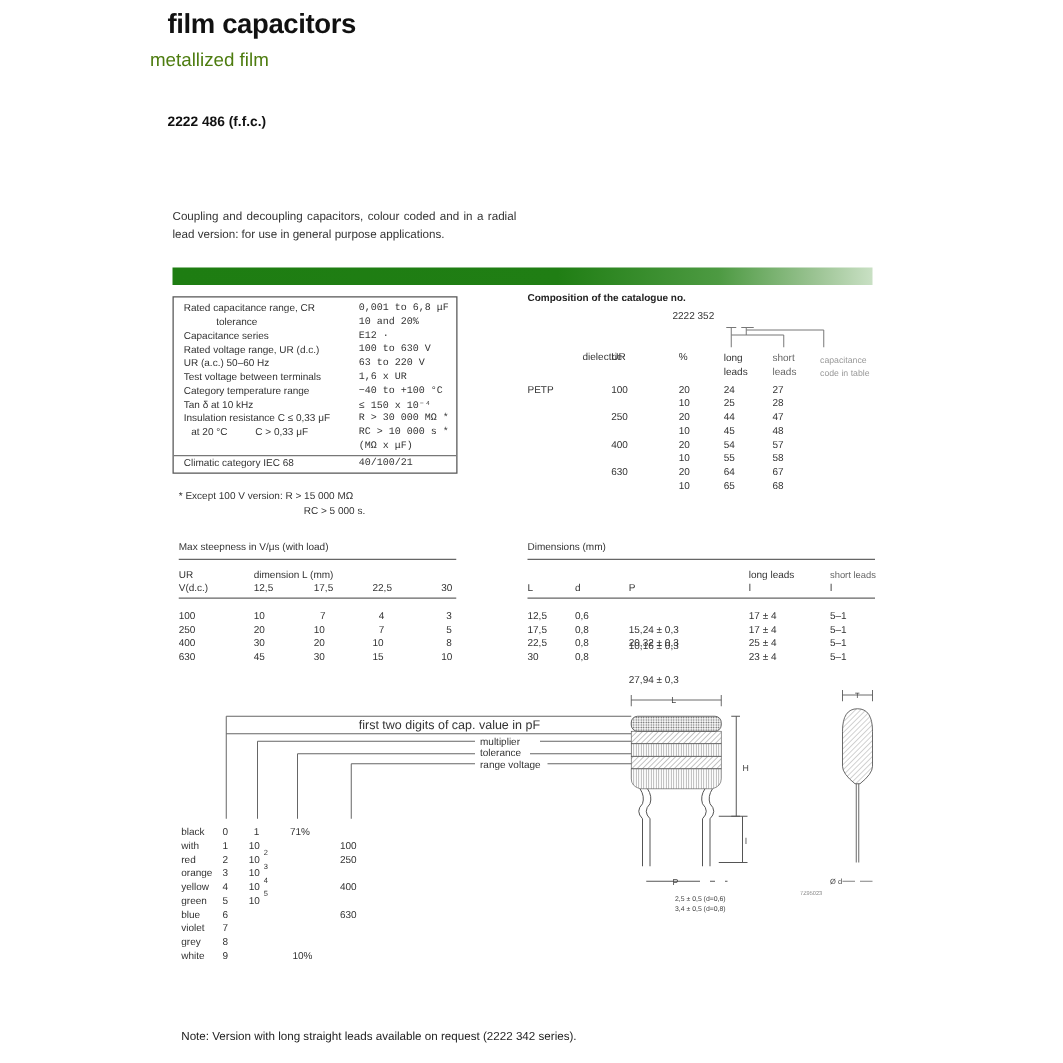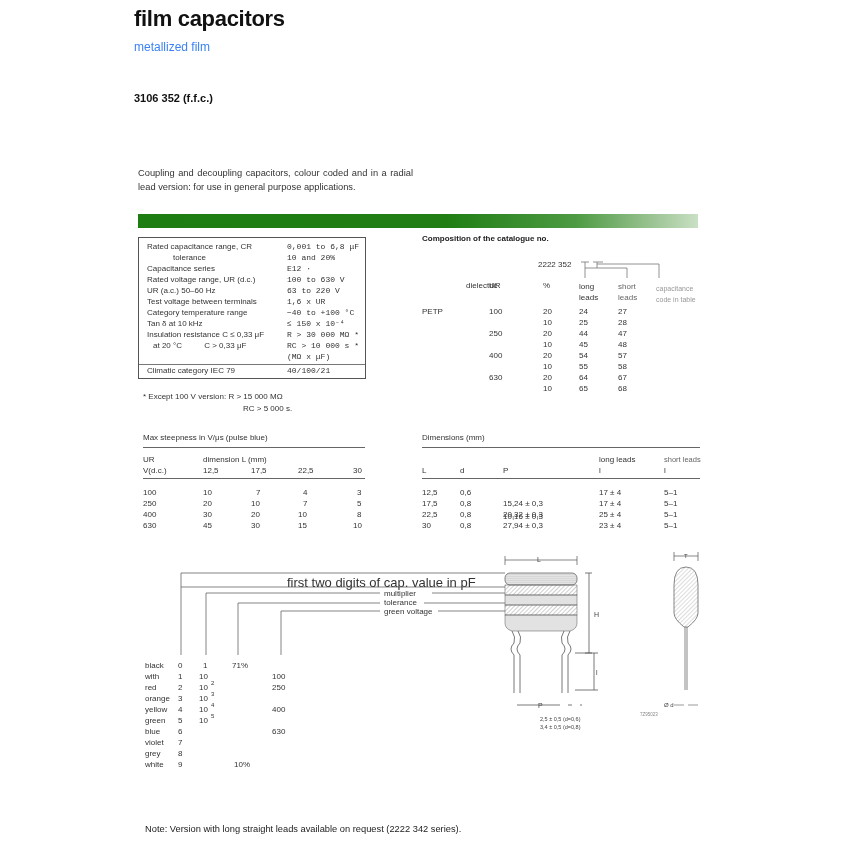--- a/index.html
+++ b/index.html
@@ -1,20 +1,20 @@
 <!DOCTYPE html>
 <html><head>
 <meta charset="utf-8">
 <style>
   html, body { margin:0; padding:0; }
   body { width:850px; height:850px; background:#ffffff; position:relative; overflow:hidden;
          font-family:"Liberation Sans", sans-serif; color:#2a2a2a; }
   .abs { position:absolute; }
   .title { left:134px; top:6px; font-size:22px; font-weight:bold; color:#111; letter-spacing:-0.3px; }
-  .subtitle { left:134px; top:40px; font-size:12px; color:#3b82f6; }
+  .subtitle { left:120px; top:40px; font-size:15px; color:#4d7c0f; }
   .code { left:134px; top:92px; font-size:11px; font-weight:bold; color:#111; }
   .intro { left:138px; top:166px; width:275px; font-size:9.3px; line-height:14px; color:#333; text-align:justify; }
   .greenbar { left:138px; top:214px; width:560px; height:14px;
     background:linear-gradient(90deg,#1e7d12 0%,#207e14 55%,#4d9a42 78%,#9cc494 92%,#c9e0c4 100%); }
   .spec-box { left:138px; top:237px; width:226px; height:140px; border:1px solid #555; font-size:8px; color:#333; }
   .spec-row { position:absolute; left:8px; width:215px; height:11px; }
   .spec-row .k { position:absolute; left:0; }
   .spec-row .v { position:absolute; left:140px;font-family:Liberation Mono, monospace; }
   .spec-line { position:absolute; left:0; width:226px; border-top:1px solid #777; }
   .note-small { font-size:8px; color:#333; }
@@ -23,21 +23,21 @@
   .cell { position:absolute; font-size:8px; color:#333; }
   .gray { color:#999; }
   .rule { position:absolute; border-top:1px solid #666; }
   .footnote { left:145px; top:824px; font-size:9.3px; color:#222; }
 </style>
 </head>
 <body>
 
 <div class="abs title">film capacitors</div>
 <div class="abs subtitle">metallized film</div>
-<div class="abs code">3106 352 (f.f.c.)</div>
+<div class="abs code">2222 486 (f.f.c.)</div>
 
 <div class="abs intro">Coupling and decoupling capacitors, colour coded and in a radial lead version: for use in general purpose applications.</div>
 <div class="abs greenbar"></div>
 
 <div class="abs spec-box">
   <div class="spec-row" style="top:4px">
       <span class="k">Rated capacitance range, CR</span>
       <span class="v">0,001 to 6,8 μF</span>
     </div>
   <div class="spec-row" style="top:15px">
@@ -75,30 +75,30 @@
   <div class="spec-row" style="top:103px">
       <span class="k" style="left:6px; white-space:pre">at 20 °C          C &gt; 0,33 μF</span>
       <span class="v">RC &gt; 10 000 s *</span>
     </div>
   <div class="spec-row" style="top:114px">
       <span class="k"></span>
       <span class="v">(MΩ x μF)</span>
     </div>
   <div class="spec-line" style="top:126px"></div>
   <div class="spec-row" style="top:128px">
-      <span class="k">Climatic category IEC 79</span>
+      <span class="k">Climatic category IEC 68</span>
       <span class="v">40/100/21</span>
     </div>
 </div>
 
 <div class="abs note-small" style="left:143px; top:392px;">* Except 100 V version:  R  &gt; 15 000 MΩ</div>
 <div class="abs note-small" style="left:243px; top:404px;">RC &gt;   5 000 s.</div>
 
 <div class="abs hdr-b" style="left:422px; top:234px;">Composition of the catalogue no.</div>
-<div class="abs hdr" style="left:538px; top:260px;">2222 352</div>
+<div class="abs hdr" style="left:538px; top:248px;">2222 352</div>
 <svg class="abs" style="left:575px; top:258px;" width="90" height="20">
   <path d="M6 4 h8 M10 4 v16 M10 10 h42 v10 M18 4 h10 M22 4 v6 M22 6 h62 v14" stroke="#777" stroke-width="0.8" fill="none"></path>
 </svg>
 <div class="abs hdr" style="left:422px; top:281px;padding-left:44px;">dielectric</div>
 <div class="abs hdr" style="left:489px; top:281px;">UR</div>
 <div class="abs hdr" style="left:543px; top:281px;">%</div>
 <div class="abs hdr" style="left:579px; top:281px; width:28px; line-height:11px;">long leads</div>
 <div class="abs hdr" style="left:618px; top:281px; width:28px; line-height:11px; color:#666;">short leads</div>
 <div class="abs hdr gray" style="left:656px; top:283px; width:50px; line-height:11px; font-size:7px;">capacitance code in table</div>
 
@@ -143,21 +143,21 @@
       <span class="cell" style="left:579px;top:373px">64</span>
       <span class="cell" style="left:618px;top:373px">67</span>
     </div>
   <div>
       <span class="cell" style="left:543px;top:384px">10</span>
       <span class="cell" style="left:579px;top:384px">65</span>
       <span class="cell" style="left:618px;top:384px">68</span>
     </div>
 </div>
 
-<div class="abs hdr" style="left:143px; top:433px;">Max steepness in V/μs (pulse blue)</div>
+<div class="abs hdr" style="left:143px; top:433px;">Max steepness in V/μs (with load)</div>
 <div class="rule" style="left:143px; top:447px; width:222px;"></div>
 <div class="abs hdr" style="left:143px; top:455px;">UR</div>
 <div class="abs hdr" style="left:143px; top:466px;">V(d.c.)</div>
 <div class="abs hdr" style="left:203px; top:455px;">dimension  L (mm)</div>
 <div class="abs hdr" style="left:203px; top:466px;">12,5</div>
 <div class="abs hdr" style="left:251px; top:466px;">17,5</div>
 <div class="abs hdr" style="left:298px; top:466px;">22,5</div>
 <div class="abs hdr" style="left:353px; top:466px;">30</div>
 <div class="rule" style="left:143px; top:478px; width:222px;"></div>
 
@@ -221,39 +221,39 @@
   <div>
       <span class="cell" style="left:422px;top:510px">22,5</span>
       <span class="cell" style="left:460px;top:510px">0,8</span>
       <span class="cell" style="left:503px;top:510px">20,32 ± 0,3</span>
       <span class="cell" style="left:599px;top:510px">25 ± 4</span>
       <span class="cell" style="left:664px;top:510px">5–1</span>
     </div>
   <div>
       <span class="cell" style="left:422px;top:521px">30</span>
       <span class="cell" style="left:460px;top:521px">0,8</span>
-      <span class="cell" style="left:503px;top:521px">27,94 ± 0,3</span>
+      <span class="cell" style="left:503px;top:539px">27,94 ± 0,3</span>
       <span class="cell" style="left:599px;top:521px">23 ± 4</span>
       <span class="cell" style="left:664px;top:521px">5–1</span>
     </div>
 </div>
 
 <svg class="abs" style="left:0; top:0;" width="850" height="850">
   <g stroke="#666" stroke-width="0.8" fill="none">
     <path d="M181 655 V573 H505"></path>
     <path d="M181 587 H505"></path>
     <path d="M206 655 V593 H380 M432 593 H505"></path>
     <path d="M238 655 V603 H380 M424 603 H505"></path>
     <path d="M281 655 V611 H380 M438 611 H505"></path>
   </g>
 </svg>
-<div class="abs hdr" style="left:287px; top:575px; font-size:13px;">first two digits of cap. value in pF</div>
+<div class="abs hdr" style="left:287px; top:575px; font-size:10px;">first two digits of cap. value in pF</div>
 <div class="abs hdr" style="left:384px; top:589px;">multiplier</div>
 <div class="abs hdr" style="left:384px; top:598px;">tolerance</div>
-<div class="abs hdr" style="left:384px; top:607px;">green voltage</div>
+<div class="abs hdr" style="left:384px; top:607px;">range voltage</div>
 
 <div>
   <div>
       <span class="cell" style="left:145px;top:661px">black</span>
       <span class="cell" style="left:178px;top:661px">0</span>
       <span class="cell" style="left:203px;top:661px">1</span>
       <span class="cell" style="left:232px;top:661px">71%</span>
     </div>
   <div>
       <span class="cell" style="left:145px;top:672px">with</span>

